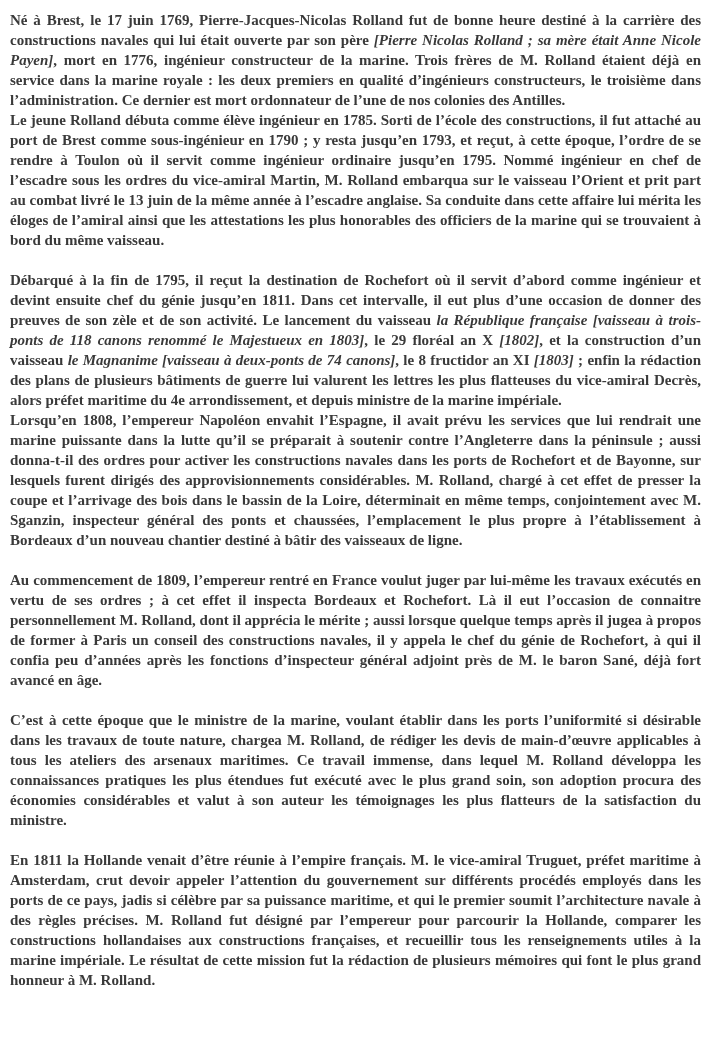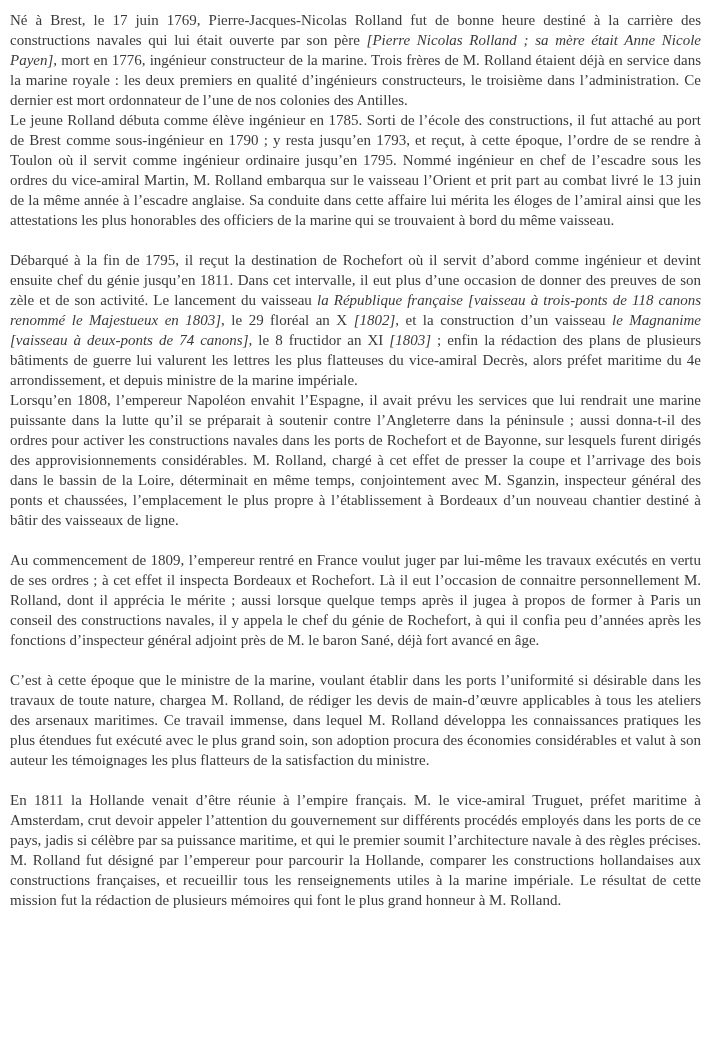--- a/index.html
+++ b/index.html
@@ -16,20 +16,21 @@
     min-height: 1042px;
     padding: 10px 10px 12px 10px;
     font-family: "Liberation Serif", "DejaVu Serif", serif;
     font-size: 15px;
     line-height: 20px;
     color: #3a3a3a;
     text-align: justify;
   }
   .block {
     margin: 0 4px 20px 0;
+    font-weight: bold;
   }
   .block:last-child {
     margin-bottom: 0;
   }
   .block p {
     margin: 0;
     padding: 0;
   }
   .block i {
     font-style: italic;

